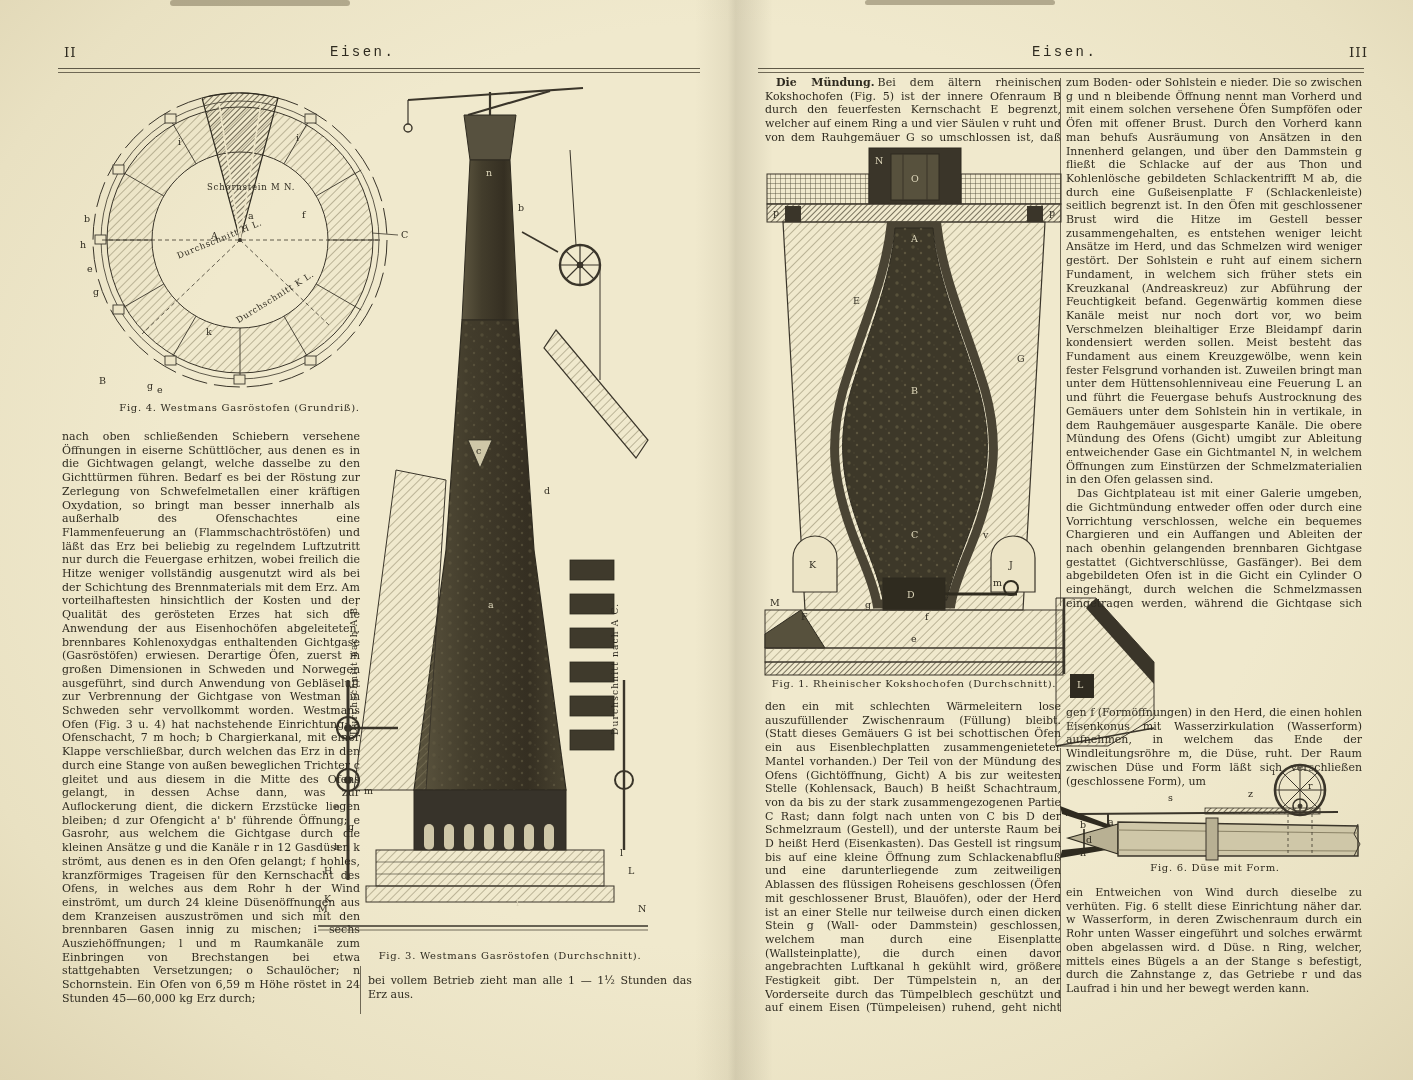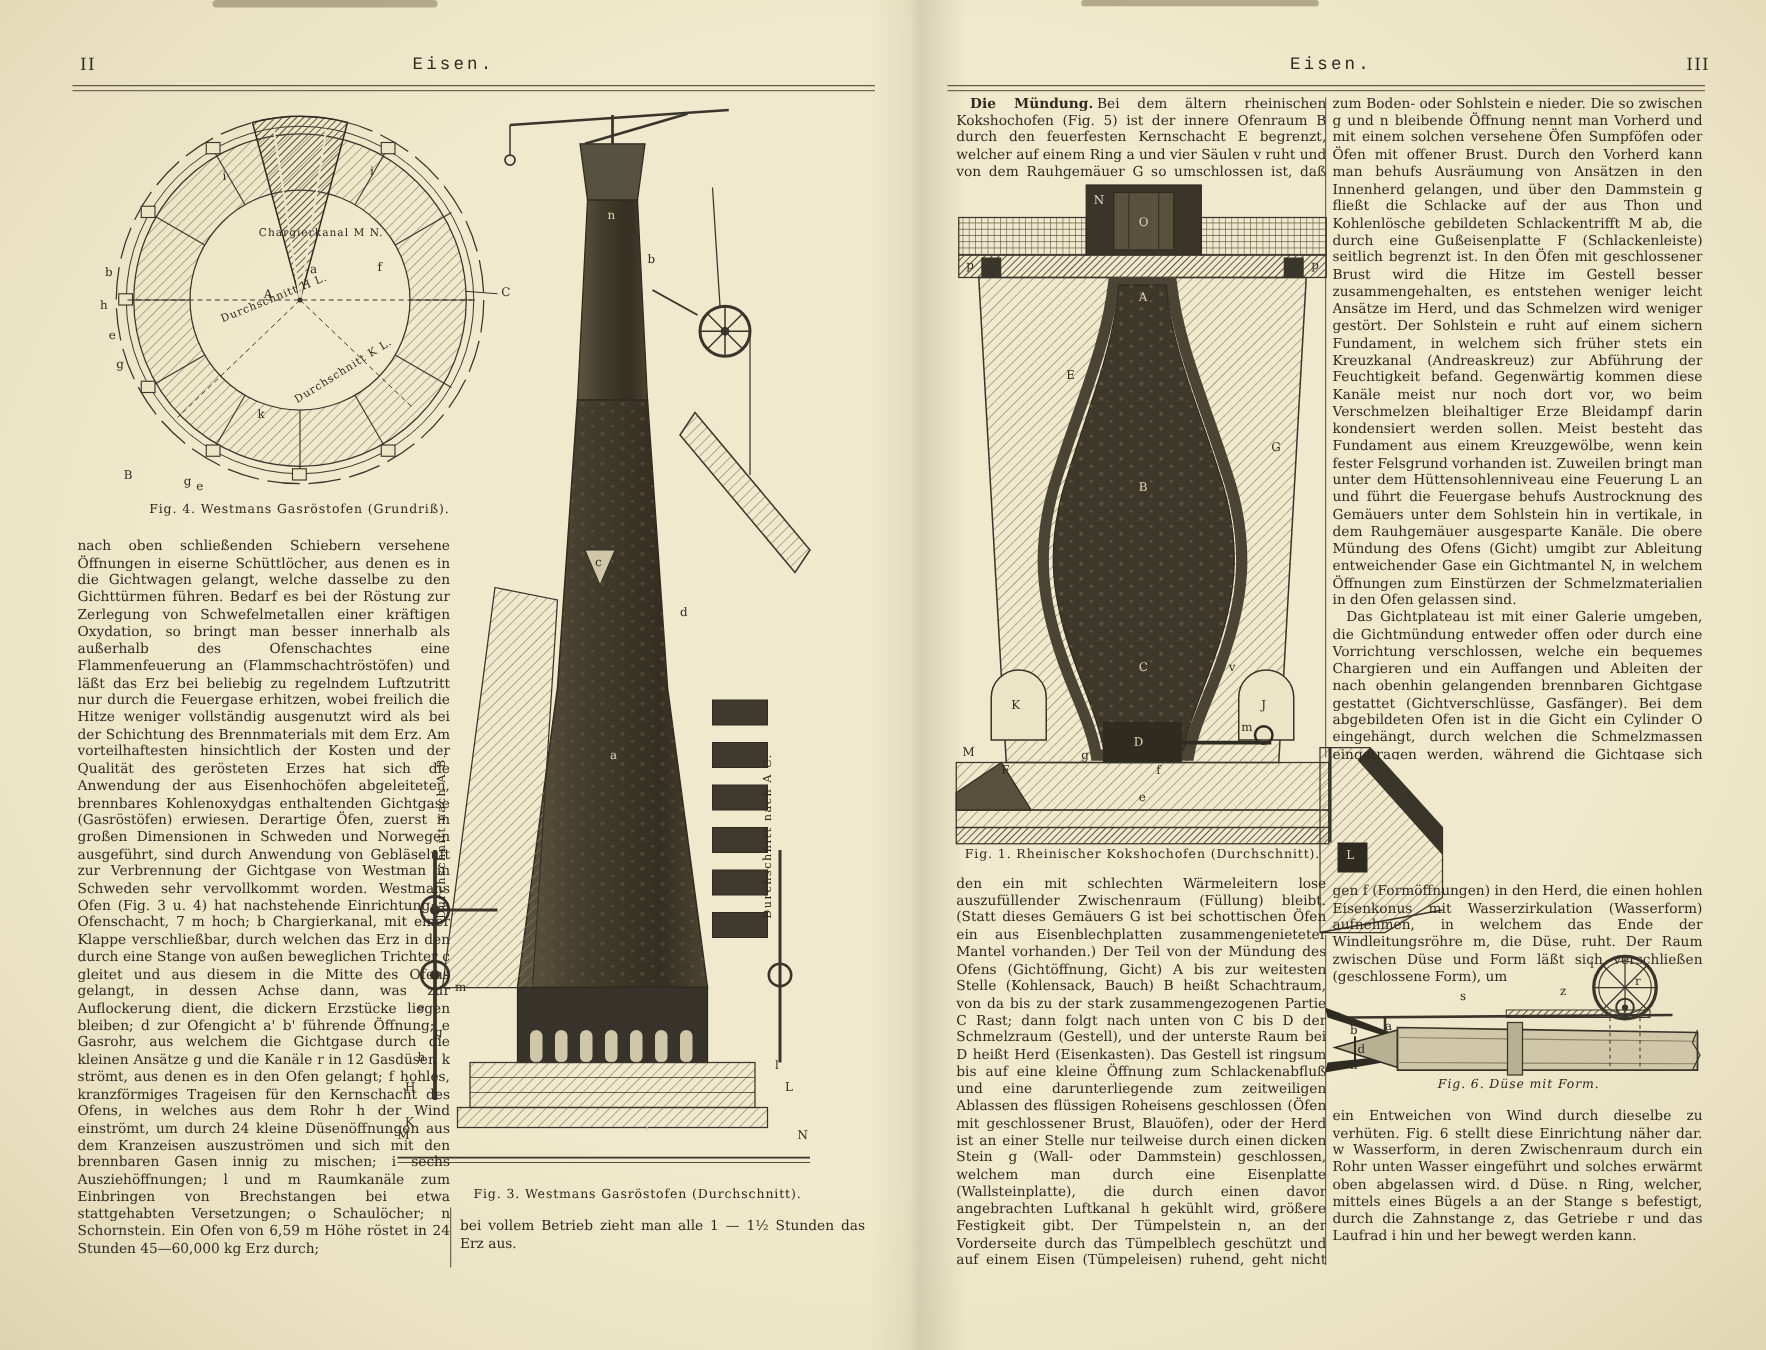--- a/index.html
+++ b/index.html
@@ -98,21 +98,21 @@
           <rect x="243" y="32" width="11" height="9"></rect>
       </g>
       <g stroke="#3a352a" stroke-width="0.8" stroke-dasharray="4 3">
         <line x1="40" y1="158" x2="316" y2="158"></line>
         <line x1="178" y1="158" x2="80" y2="252"></line>
         <line x1="178" y1="158" x2="268" y2="244"></line>
       </g>
       <line x1="310" y1="151" x2="336" y2="153" stroke="#3a352a" stroke-width="0.8"></line>
       <circle cx="178" cy="158" r="2" fill="#3a352a"></circle>
     </svg>
-    <span class="planlabel" style="left:145px; top:100px;">Chargierkanal M N.</span>
+    <span class="planlabel" style="left:145px; top:100px;">Schornstein M N.</span>
     <span class="planlabel rot20" style="left:112px; top:152px;">Durchschnitt H L.</span>
     <span class="planlabel rot30" style="left:168px; top:210px;">Durchschnitt K L.</span>
   <span class="fig-letter" style="left: 116px; top: 55px;">i</span>
       <span class="fig-letter" style="left: 234px; top: 51px;">i</span>
       <span class="fig-letter" style="left: 186px; top: 129px;">a</span>
       <span class="fig-letter" style="left: 149px; top: 149px;">A</span>
       <span class="fig-letter" style="left: 339px; top: 148px;">C</span>
       <span class="fig-letter" style="left: 22px; top: 132px;">b</span>
       <span class="fig-letter" style="left: 18px; top: 158px;">h</span>
       <span class="fig-letter" style="left: 25px; top: 182px;">e</span>
@@ -344,17 +344,17 @@
   <span class="fig-letter" style="left: 4px; top: 42px;">w</span>
       <span class="fig-letter" style="left: 20px; top: 54px;">b</span>
       <span class="fig-letter" style="left: 26px; top: 69px;">d</span>
       <span class="fig-letter" style="left: 20px; top: 82px;">n</span>
       <span class="fig-letter" style="left: 48px; top: 51px;">a</span>
       <span class="fig-letter" style="left: 108px; top: 27px;">s</span>
       <span class="fig-letter" style="left: 188px; top: 23px;">z</span>
       <span class="fig-letter" style="left: 212px; top: 1px;">i</span>
       <span class="fig-letter" style="left: 248px; top: 15px;">r</span>
     </div>
-  <div class="caption" style="left:1100px; top:862px; width:230px;font-style:italic;">Fig. 6.  Düse mit Form.</div>
+  <div class="caption" style="left:1100px; top:862px; width:230px;">Fig. 6.  Düse mit Form.</div>
 
   <div class="txt" style="left:1066px; top:886px; width:296px; height:128px; overflow:hidden;">ein Entweichen von Wind durch dieselbe zu verhüten. Fig. 6 stellt diese Einrichtung näher dar.  w Wasserform, in deren Zwischenraum durch ein Rohr unten Wasser eingeführt und solches erwärmt oben abgelassen wird.  d Düse.  n Ring, welcher, mittels eines Bügels a an der Stange s befestigt, durch die Zahnstange z, das Getriebe r und das Laufrad i hin und her bewegt werden kann.</div>
 
 </div>
 
 </body></html>

